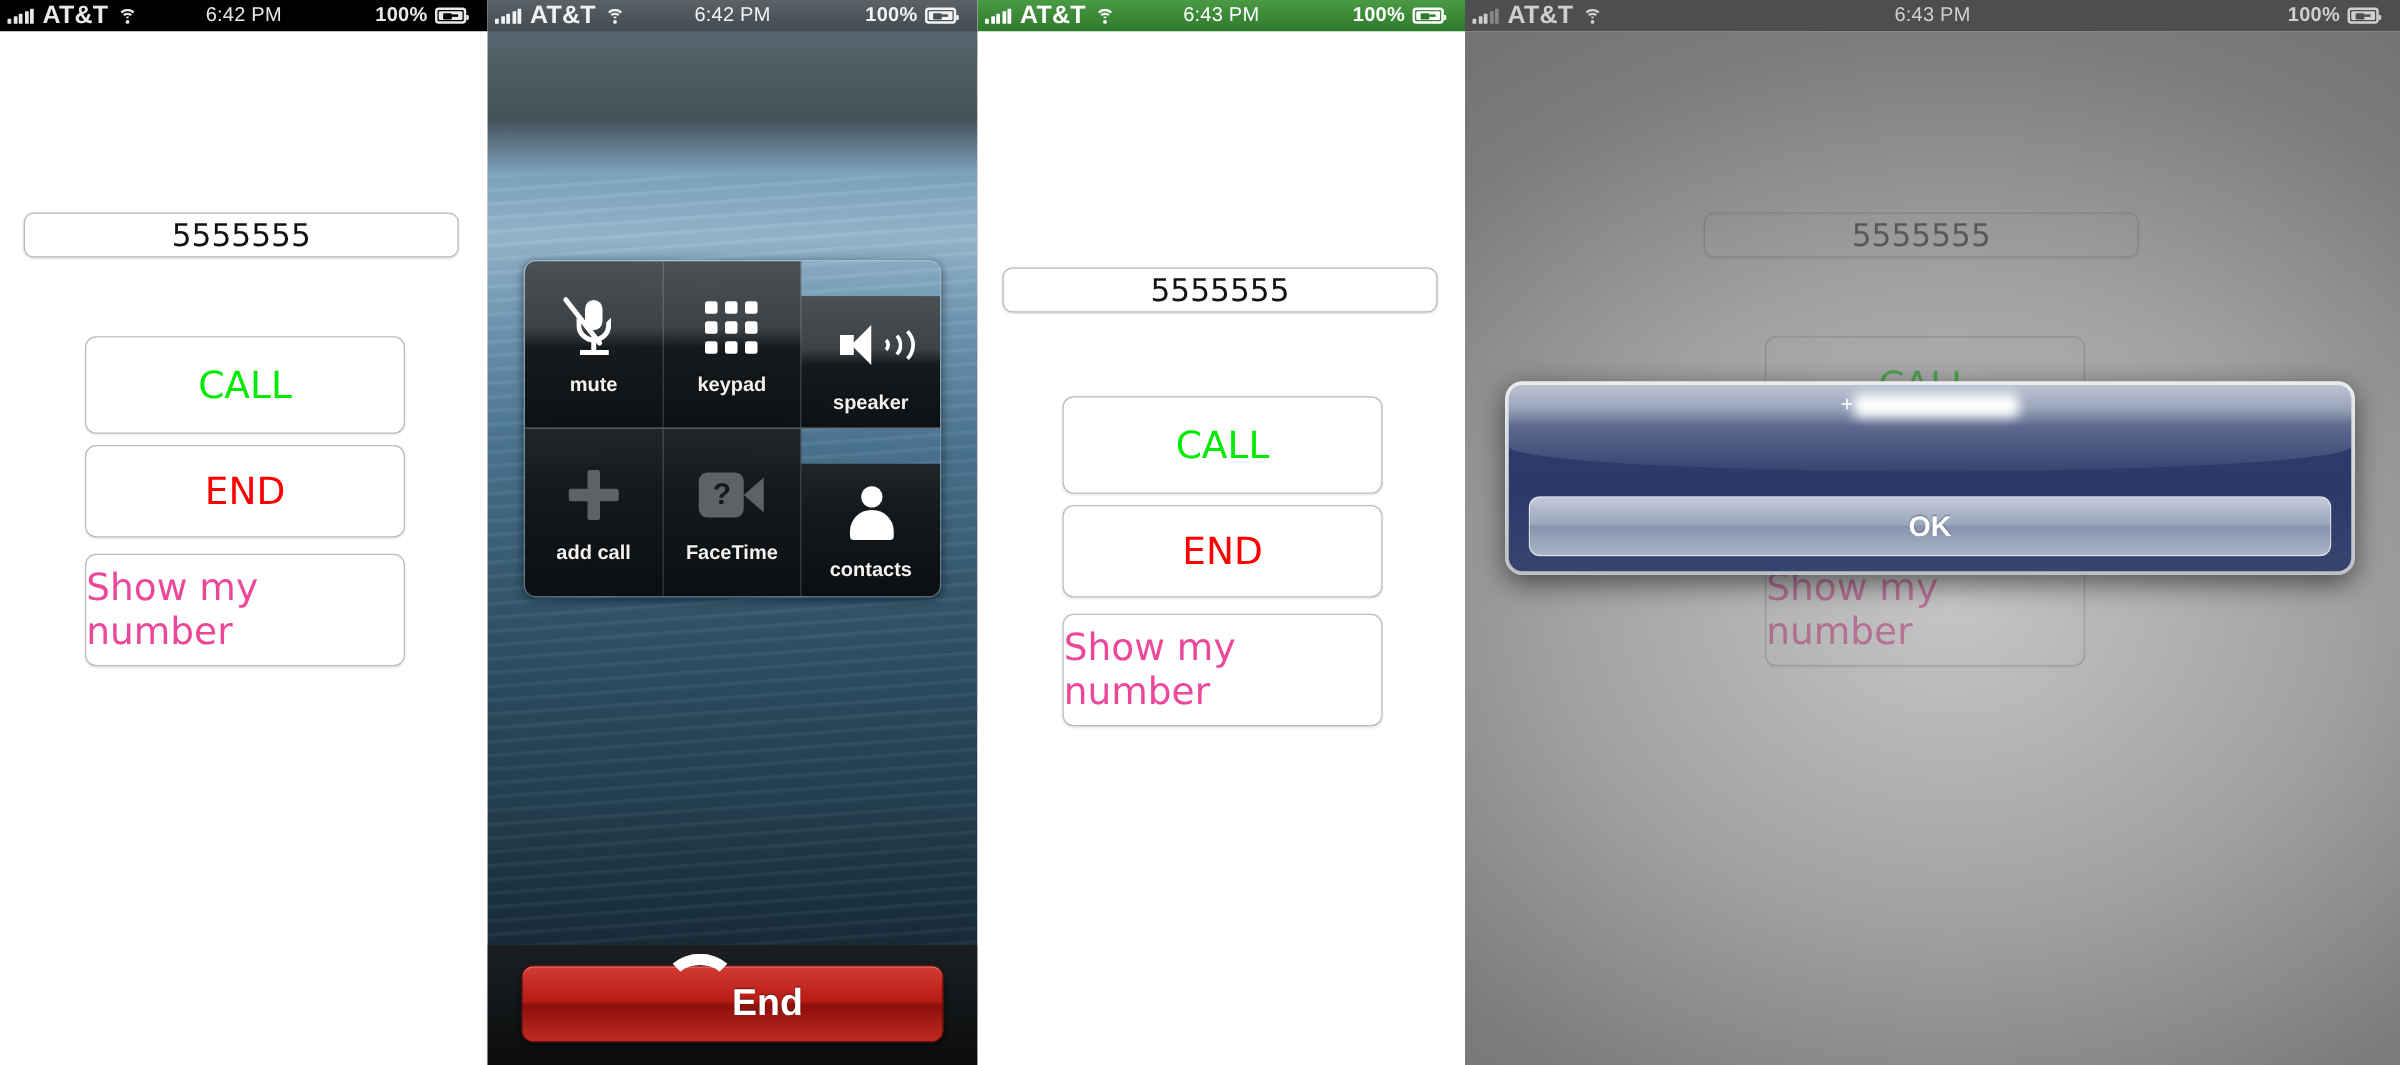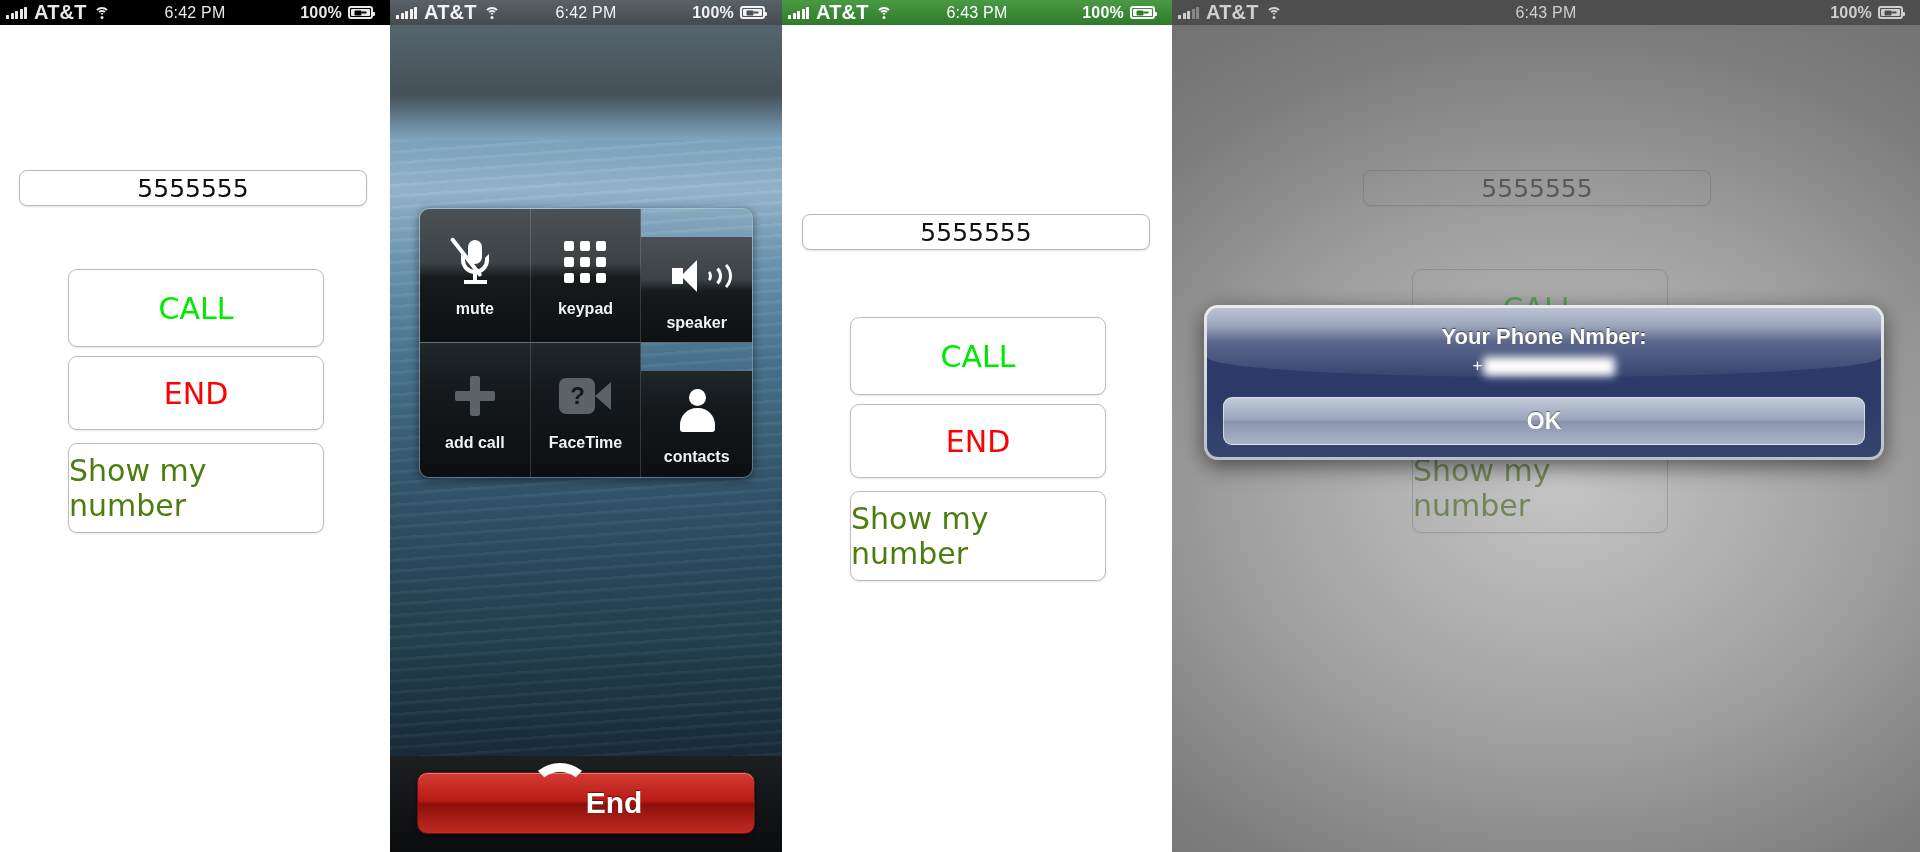--- a/index.html
+++ b/index.html
@@ -75,21 +75,21 @@
   .numfield { position:absolute; height:36px; border:1px solid #b9b9bd; border-radius:8px;
               background:#fff; display:flex; align-items:center; justify-content:center;
               font-size:25px; color:#111; box-shadow:0 1px 2px rgba(0,0,0,.12);
               font-family:"DejaVu Sans", sans-serif; }
   .btnbig { position:absolute; border:1px solid #bdbdc1; border-radius:9px; background:#fff;
             display:flex; align-items:center; justify-content:center;
             box-shadow:0 1px 2px rgba(0,0,0,.10); }
   .btnbig span { font-size:30px; font-family:"DejaVu Sans", sans-serif; }
   .lbl-call  { color:#00ea00; }
   .lbl-end   { color:#ff0000; }
-  .lbl-show  { color:#4d7c0f; }
+  .lbl-show  { color:#ec4899; }
 
   
   .p1 .numfield { left:19px;  top:145px; width:348px; }
   .p1 .b1 { left:68px; top:244px; width:256px; height:78px; }
   .p1 .b2 { left:68px; top:331px; width:256px; height:74px; }
   .p1 .b3 { left:68px; top:418px; width:256px; height:90px; }
 
   
   .p3 .numfield { left:20px;  top:169px; width:348px; }
   .p3 .b1 { left:68px; top:272px; width:256px; height:78px; }
@@ -469,21 +469,20 @@
         <span class="lbl-end">END</span>
       </div>
       <div class="btnbig b3">
         <span class="lbl-show">Show my number</span>
       </div>
       <div class="dim-overlay"></div>
 
       <div class="alert">
         <div class="alert-inner">
           <div class="alert-gloss"></div>
-          <div class="alert-title">Your Phone Nmber:</div>
           <div class="alert-msg">
             <span>+</span>
             <span class="blurnum"></span>
           </div>
           <div class="alert-ok">OK</div>
         </div>
       </div>
     </div>
   </div>
 

